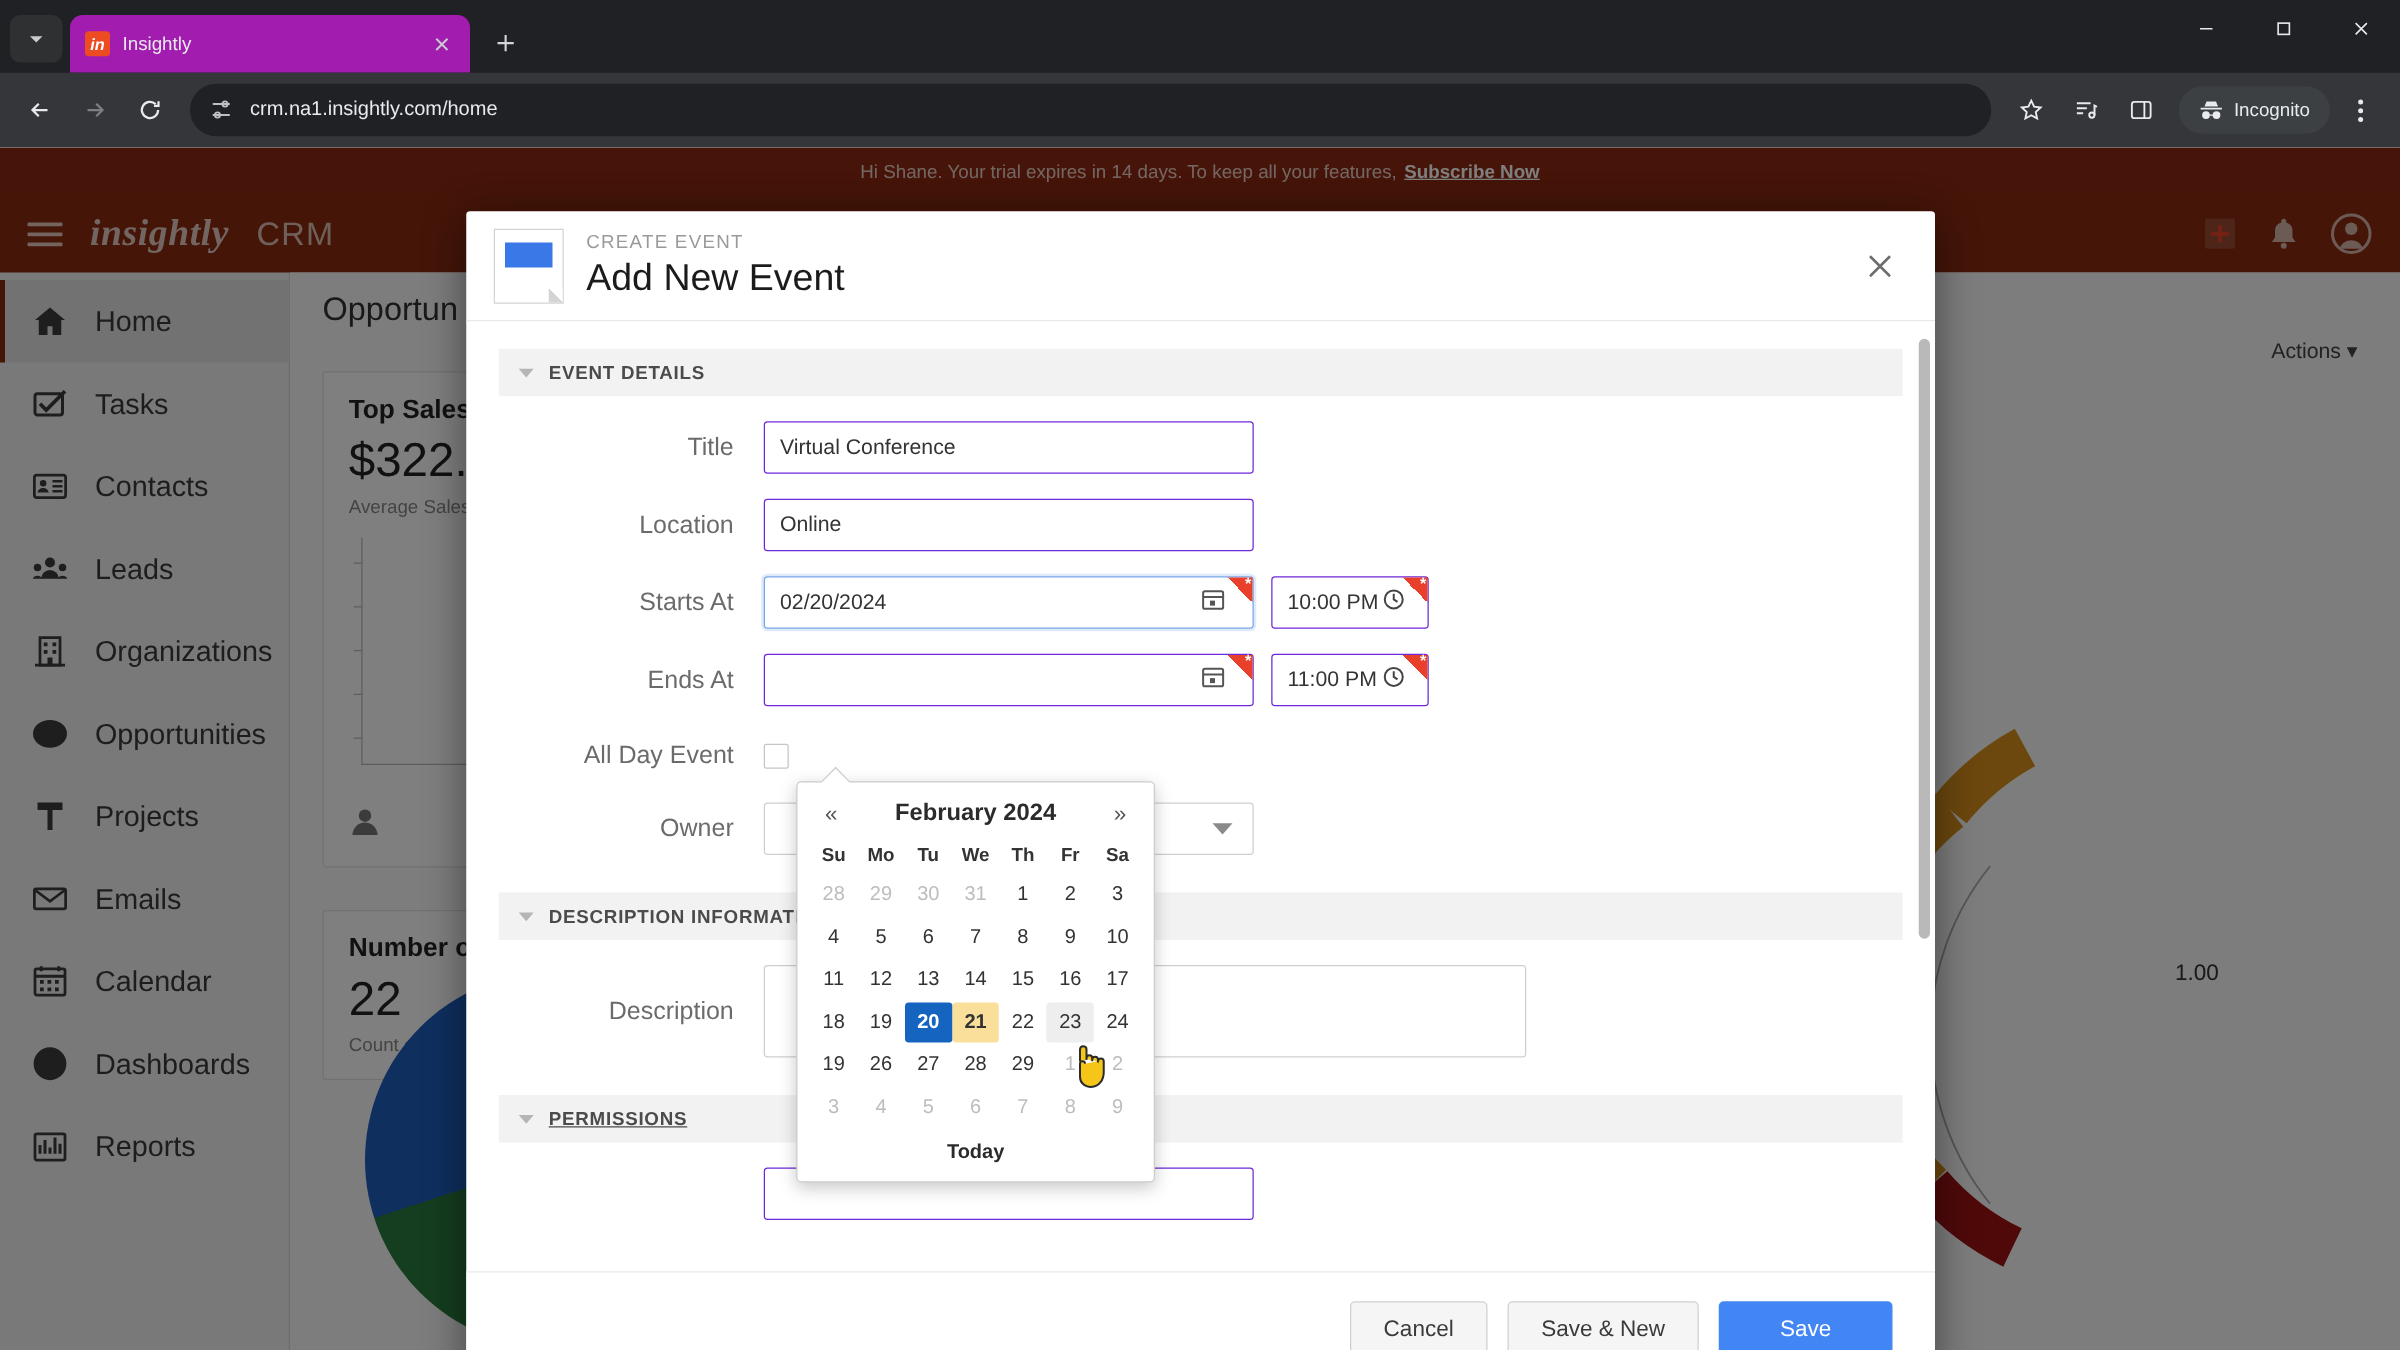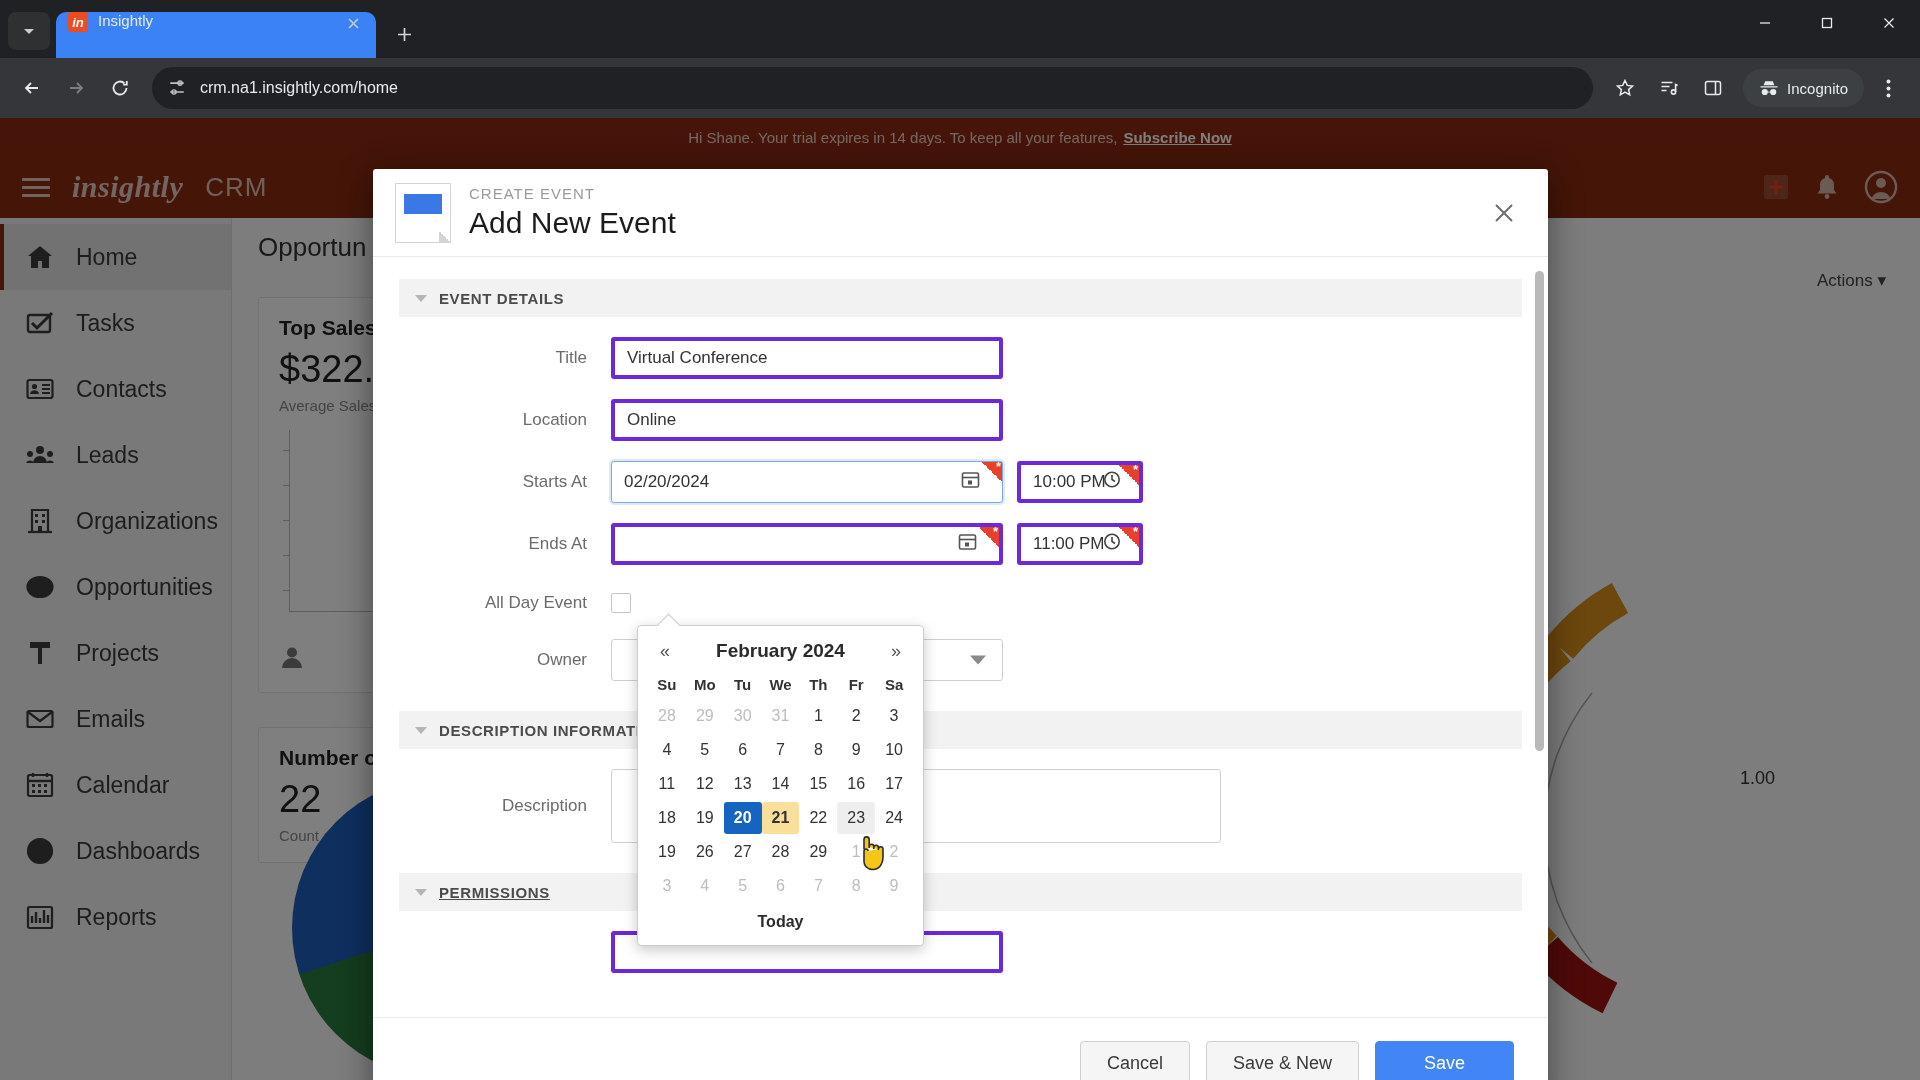--- a/index.html
+++ b/index.html
@@ -17,22 +17,22 @@
     height: 58px; background: #202124; display: flex; align-items: flex-end;
     padding-left: 8px; position: relative;
   }
   .tab-search {
     width: 42px; height: 38px; border-radius: 8px; background: #2f3032;
     display: flex; align-items: center; justify-content: center;
     margin-bottom: 8px; margin-right: 6px; cursor: pointer;
   }
   .tab-search svg { fill: #c8ccd0; }
   .tab {
-    height: 46px; width: 320px; background: #3b82f6; border-radius: 10px 10px 0 0;
-    display: flex; padding: 0 12px; gap: 10px; position: relative;
+    height: 46px; width: 320px; background: #a21caf; border-radius: 10px 10px 0 0;
+    display: flex; align-items: center; padding: 0 12px; gap: 10px; position: relative;
   }
   .tab-favicon {
     width: 20px; height: 20px; background: #ed4c23; border-radius: 3px;
     display: flex; align-items: center; justify-content: center;
     font-size: 13px; font-weight: bold; color: #fff; font-style: italic;
     line-height: 1; flex: 0 0 auto;
   }
   .tab-title { color: #e8eaed; font-size: 15px; flex: 1; white-space: nowrap; overflow: hidden; }
   .tab-close { width: 22px; height: 22px; display: flex; align-items: center; justify-content: center; border-radius: 50%; cursor: pointer; }
   .tab-close svg { stroke: #c8ccd0; }
@@ -143,22 +143,22 @@
 
   .modal-body { flex: 1; overflow: hidden; position: relative; padding: 22px 26px 0 26px; }
   .section-bar {
     background: #f2f2f2; height: 38px; display: flex; align-items: center; gap: 12px;
     padding-left: 16px; color: #4b4b4b; font-size: 15px; font-weight: bold; letter-spacing: .6px;
     cursor: pointer;
   }
   .chev { width: 0; height: 0; border-left: 6px solid transparent; border-right: 6px solid transparent;
           border-top: 7px solid #b5b5b5; }
   .frow { display: flex; align-items: center; margin-top: 20px; }
-  .flabel { width: 212px; text-align: right; padding-right: 24px; color: #6b6b6b; font-size: 17px; flex: 0 0 212px; }
-  .finput { height: 42px; border: 4px solid #6d28d9; border-radius: 3px; background: #fff;
+  .flabel { width: 212px; text-align: right; padding-right: 24px; color: #6b6b6b; font-size: 20px; flex: 0 0 212px; }
+  .finput { height: 42px; border: 1px solid #6d28d9; border-radius: 3px; background: #fff;
             padding: 0 12px; font-size: 17px; color: #333; display: flex; align-items: center; }
   .finput.wide { width: 392px; }
   .finput.date { width: 392px; position: relative; padding-right: 44px; }
   .finput.date.focused { border: 1px solid #7aa7e8; box-shadow: 0 0 0 2px rgba(122,167,232,.25); }
   .finput.time { width: 126px; position: relative; padding-right: 20px; }
   .req-corner { position: absolute; right: 0; top: 0; width: 20px; height: 20px;
                 background: linear-gradient(225deg, #e8402a 50%, transparent 50%); }
   .req-corner::after { content:"*"; position:absolute; right:1px; top:-3px; color:#fff; font-size:13px; font-weight:bold; }
   .in-ico { position: absolute; right: 22px; top: 50%; transform: translateY(-50%); }
   .in-ico svg { stroke: #555; fill: none; }

